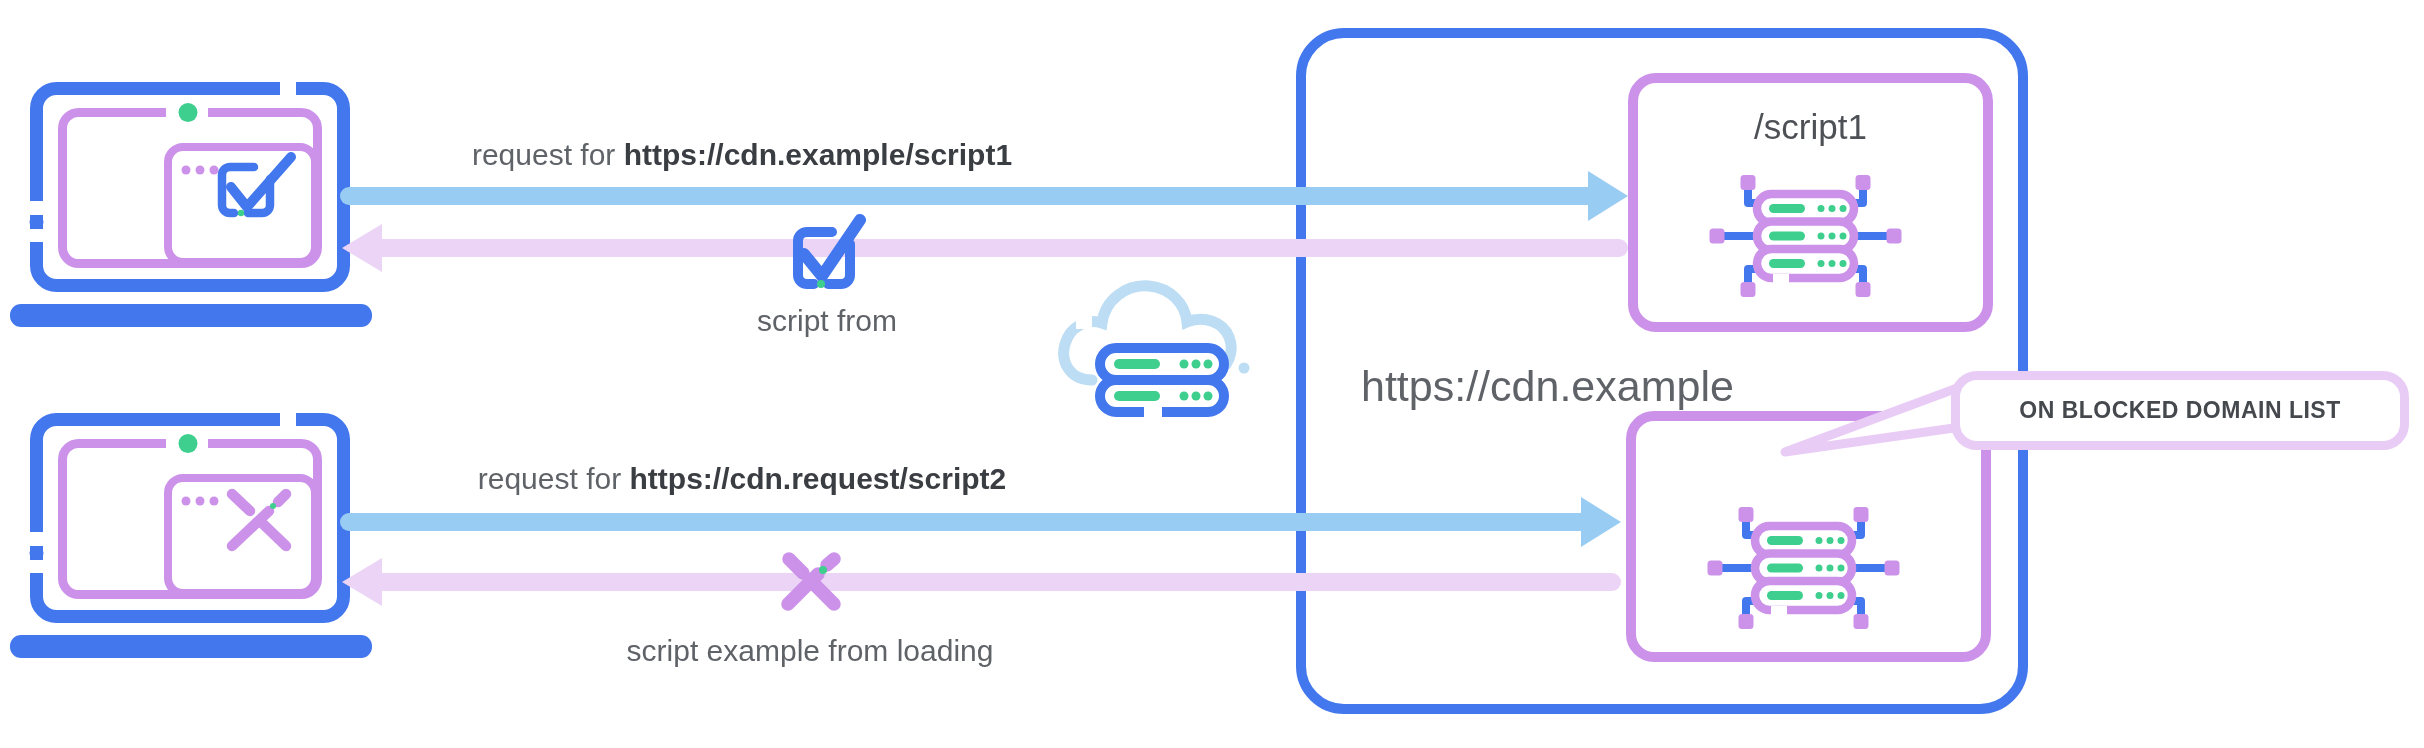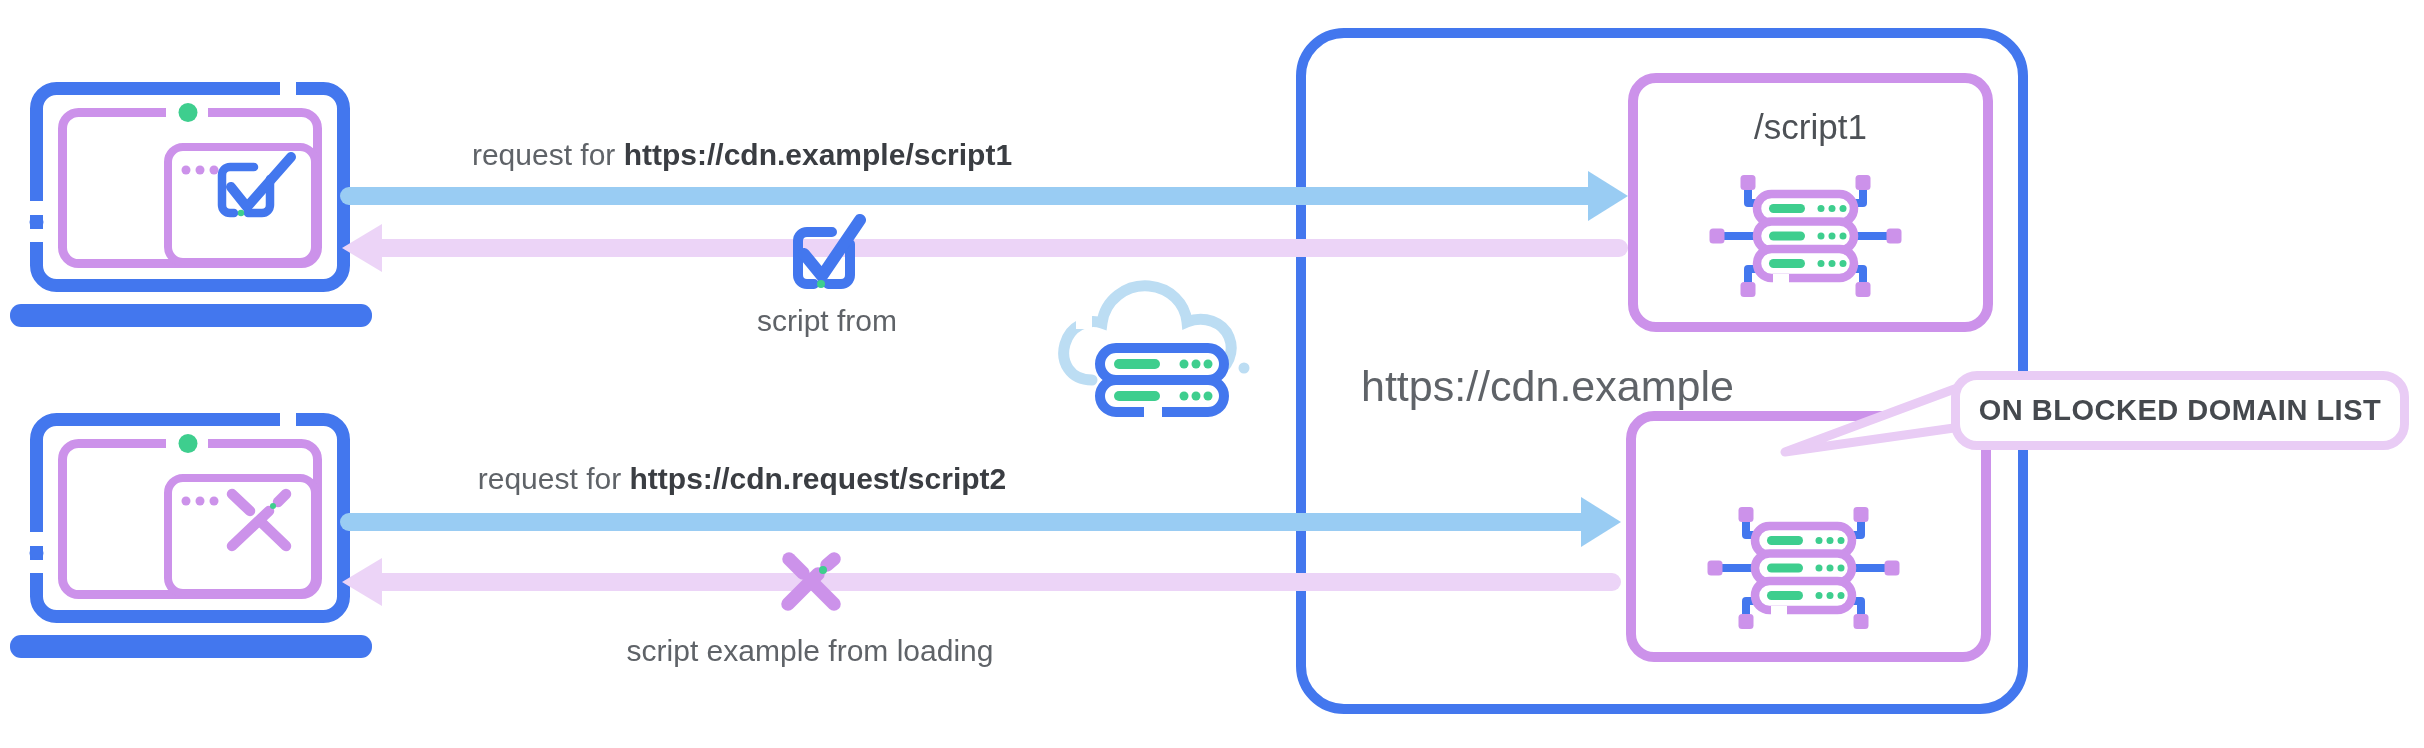--- a/index.html
+++ b/index.html
@@ -41,21 +41,21 @@
     border-radius:28px;background:#fff;}
   #endpoint-1{left:322px;top:35px;height:239px;}
   #endpoint-2{left:320px;top:373px;height:231px;}
   .endpoint-label{position:absolute;left:0;top:24px;width:100%;text-align:center;
     font-size:35px;color:var(--label-gray);}
   .cluster{position:absolute;}
   
   #callout{position:absolute;left:1951px;top:371px;width:440px;height:61px;
     border:9px solid var(--callout-border);border-radius:26px;background:#fff;z-index:5;
     display:flex;align-items:center;justify-content:center;}
-  #callout-text{font-size:29px;font-weight:bold;letter-spacing:.5px;color:#45494E;white-space:nowrap;}
+  #callout-text{font-size:23px;font-weight:bold;letter-spacing:.5px;color:#45494E;white-space:nowrap;}
   #callout-tail{position:absolute;left:1770px;top:378px;z-index:4;}
   svg{display:block;}
   .icon-on-arrow{position:absolute;z-index:4;}
   .laptop{position:absolute;z-index:2;}
   #cloud-icon{position:absolute;left:1058px;top:276px;z-index:2;}
 </style>
 </head>
 <body>
 
 <div id="stage">

